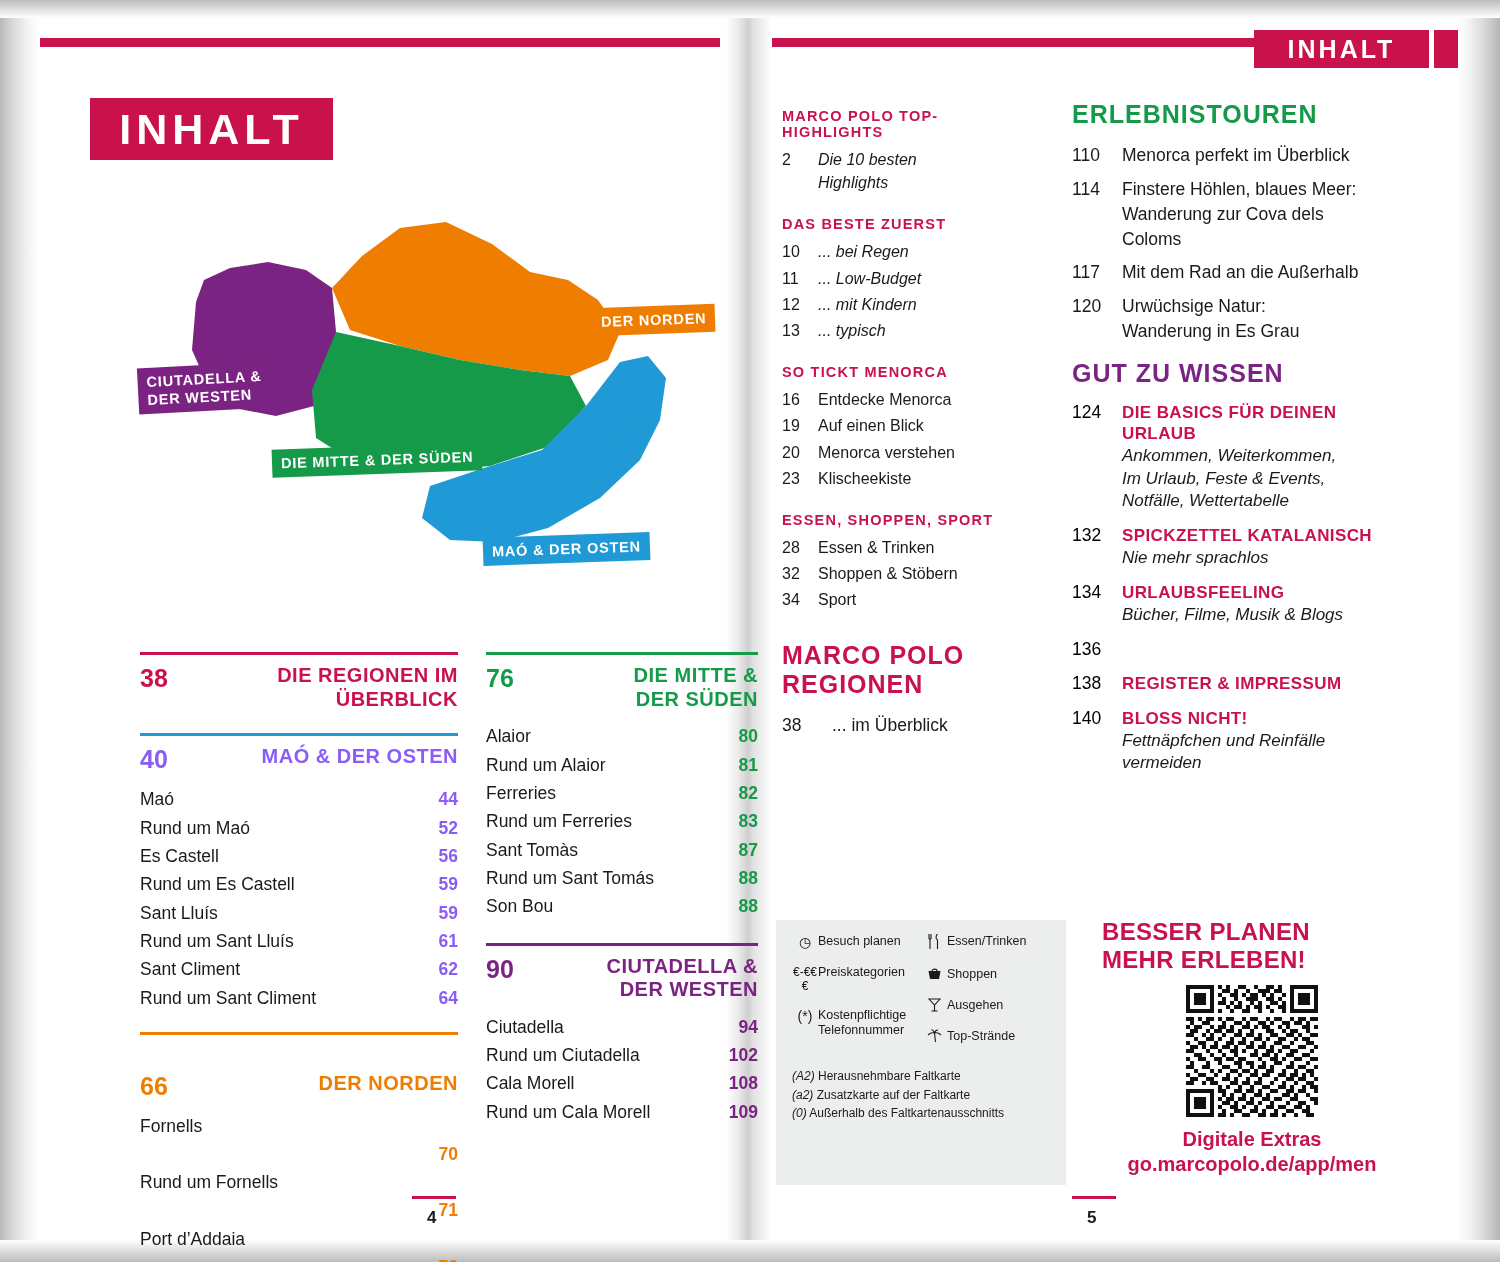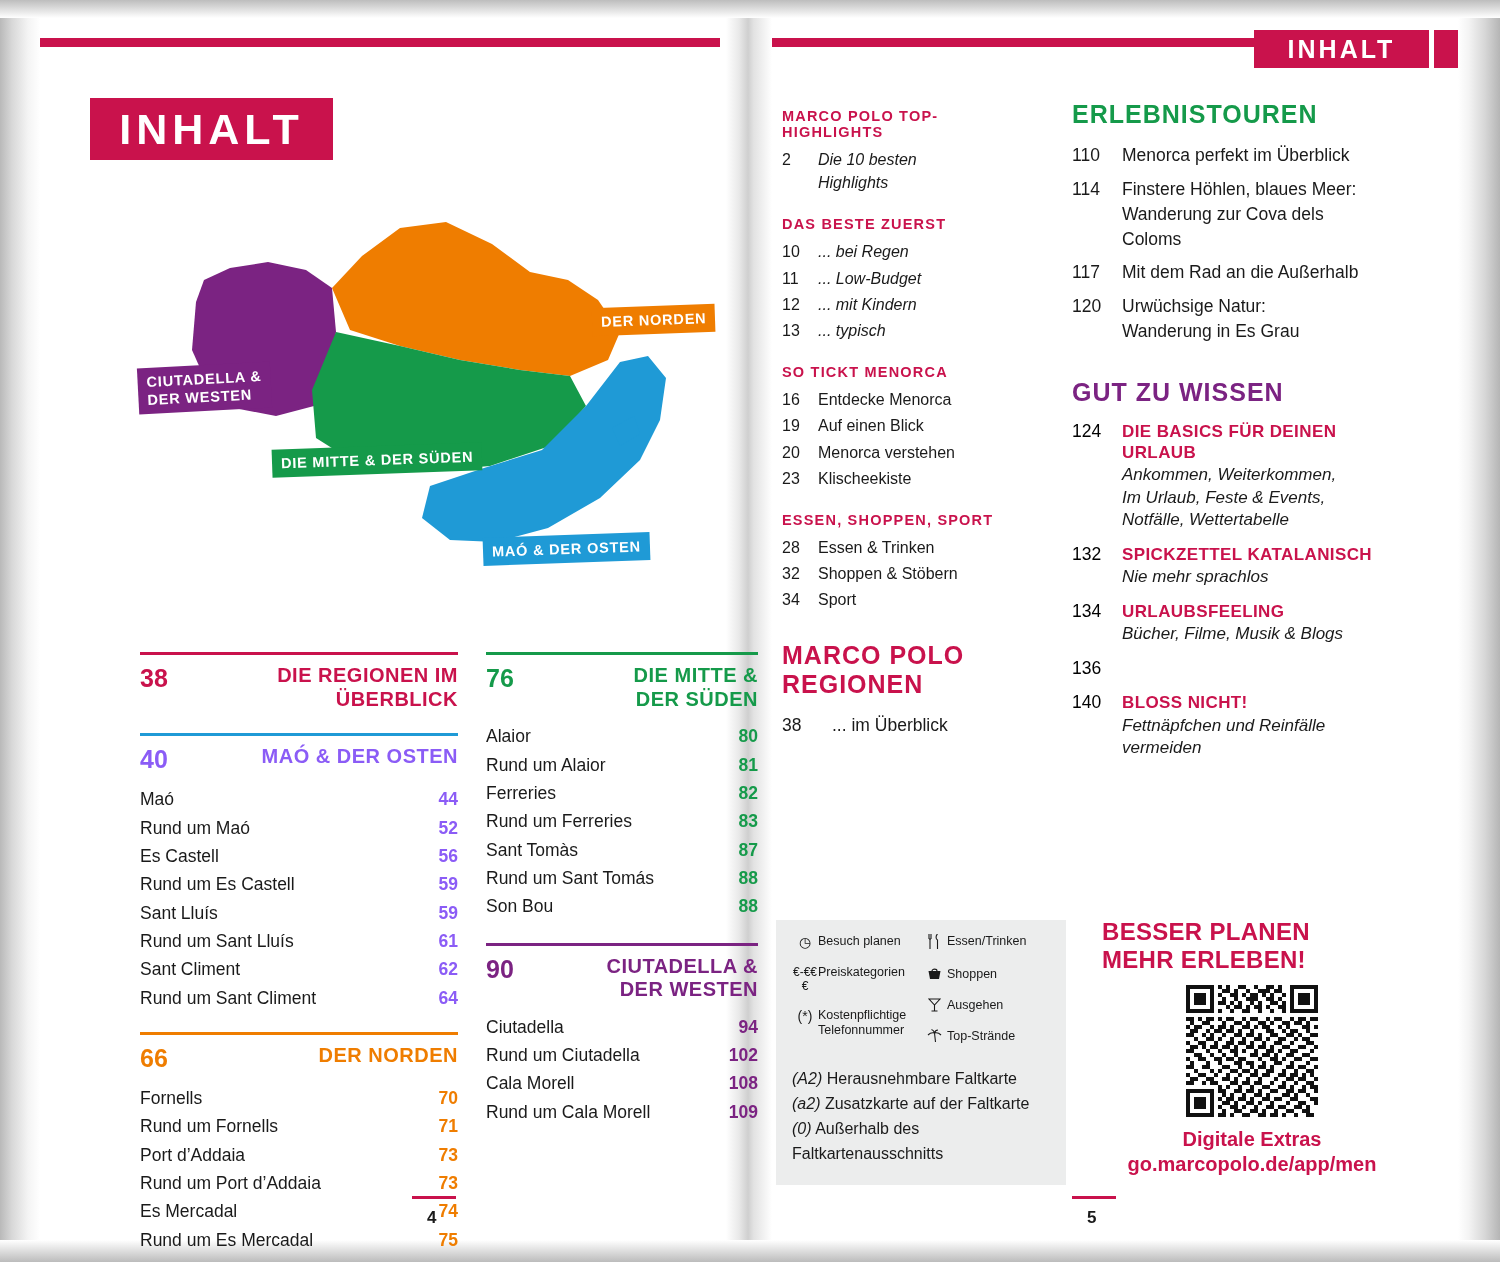--- a/index.html
+++ b/index.html
@@ -95,33 +95,33 @@
   .bigsec.red{color:#c9124c;}
   .bigrow{display:flex;font-size:17.5px;color:#1a1a1a;line-height:1.42;margin-bottom:9px;}
   .bigrow .n{width:50px;flex:none;}
   .gzw-row{display:flex;margin-bottom:13px;}
   .gzw-row .n{width:50px;flex:none;font-size:17.5px;}
   .gzw-title{font-weight:bold;font-size:17px;letter-spacing:.4px;line-height:1.25;}
   .gzw-sub{font-style:italic;font-size:17px;line-height:1.3;margin-top:1px;color:#1a1a1a;}
   .c-red{color:#c9124c;}
   .c-green{color:#159a4a;}
   .c-purple{color:#7b2382;}
-  .c-orange{color:#ef7d00;}
+  .c-orange{color:#ef7d00;margin-top:28px;}
   .c-blue{color:#8b5cf6;}
 
   
   .legend{
     position:absolute;left:4px;top:920px;width:290px;height:265px;background:#eceded;
     padding:14px 16px;box-sizing:border-box;font-size:12.5px;color:#1a1a1a;
   }
   .legend-grid{display:flex;}
   .lg-col{width:50%;}
   .lg-item{display:flex;align-items:flex-start;margin-bottom:14px;line-height:1.2;}
   .lg-ico{width:26px;flex:none;text-align:center;font-size:14px;}
-  .legend-foot{margin-top:6px;font-size:16px;line-height:1.55;}
+  .legend-foot{margin-top:6px;font-size:12px;line-height:1.55;}
   .legend-foot .mk{font-style:italic;}
 
   
   .promo{position:absolute;left:330px;top:918px;width:350px;}
   .promo-h{color:#c9124c;font-weight:bold;font-size:24px;line-height:1.15;letter-spacing:.3px;}
   .qr{width:132px;height:132px;margin-top:12px;}
   .promo-f{color:#c9124c;font-weight:bold;font-size:20px;text-align:center;width:300px;margin-top:10px;line-height:1.25;}
 
   .folio{position:absolute;font-weight:bold;font-size:17px;color:#1a1a1a;}
   .folio-rule{position:absolute;height:3px;background:#c9124c;width:44px;}
@@ -422,21 +422,21 @@
             <span class="n">117</span>
             <span class="t" style="white-space:pre-line">Mit dem Rad an die Außerhalb</span>
           </div>
         <div class="bigrow">
             <span class="n">120</span>
             <span class="t" style="white-space:pre-line">Urwüchsige Natur:
 Wanderung in Es Grau</span>
           </div>
       </div>
 
-      <div style="margin-top:34px">
+      <div style="margin-top:15px">
         <div class="bigsec purple">GUT ZU WISSEN</div>
 
         <div class="gzw-row">
           <span class="n">124</span>
           <span>
             <span class="gzw-title c-red" style="white-space:pre-line;display:block">DIE BASICS FÜR DEINEN
 URLAUB</span>
             <span class="gzw-sub" style="white-space:pre-line;display:block">Ankommen, Weiterkommen,
 Im Urlaub, Feste &amp; Events,
 Notfälle, Wettertabelle</span>
@@ -456,20 +456,26 @@
           <span>
             <span class="gzw-title c-red" style="display:block">URLAUBSFEELING</span>
             <span class="gzw-sub" style="display:block">Bücher, Filme, Musik &amp; Blogs</span>
           </span>
         </div>
 
         <div class="gzw-row">
           <span class="n">136</span>
         </div>
 
+        <div class="gzw-row">
+          <span class="n">138</span>
+          <span>
+            <span class="gzw-title c-red" style="display:block">REGISTER &amp; IMPRESSUM</span>
+          </span>
+        </div>
 
         <div class="gzw-row">
           <span class="n">140</span>
           <span>
             <span class="gzw-title c-red" style="display:block">BLOSS NICHT!</span>
             <span class="gzw-sub" style="white-space:pre-line;display:block">Fettnäpfchen und Reinfälle
 vermeiden</span>
           </span>
         </div>
       </div>

